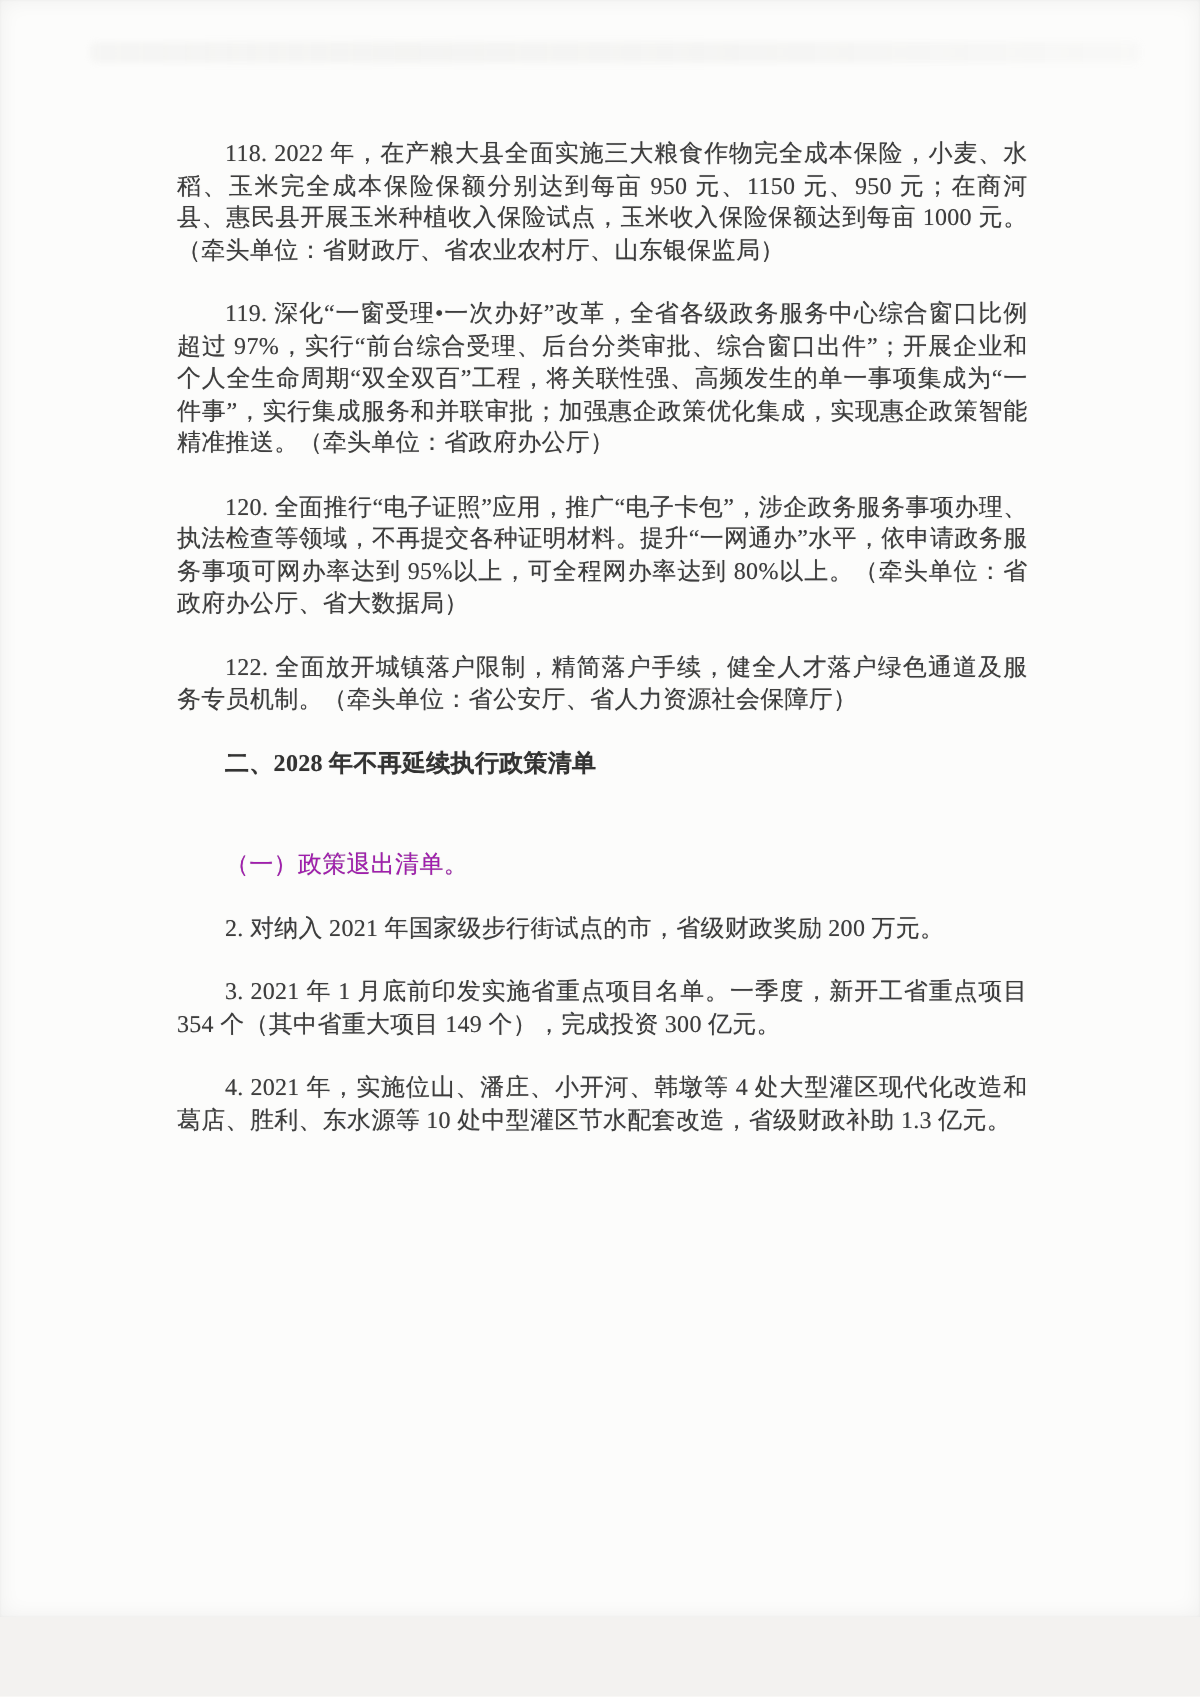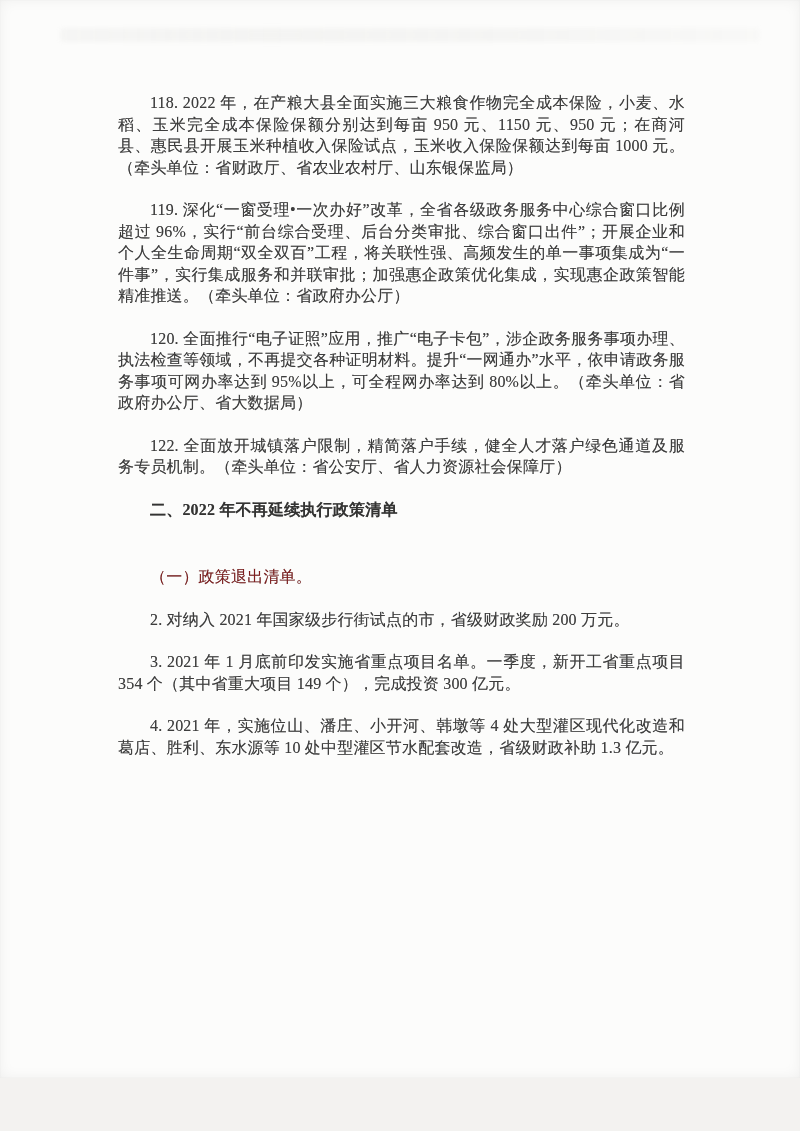--- a/index.html
+++ b/index.html
@@ -47,33 +47,33 @@
   }
   .para {
     margin: 0 0 21px 0;
     text-indent: 2em;
   }
   .para.heading {
     font-weight: 700;
     color: #333332;
   }
   .para.subheading {
-    color: #7f1d1d;
+    color: #a21caf;
     margin-top: 46px;
   }
 </style>
 </head>
 <body>
 
 <div class="page">
   <div class="scan-ghost"></div>
   <div class="content">
     <p class="para">118. 2022 年，在产粮大县全面实施三大粮食作物完全成本保险，小麦、水稻、玉米完全成本保险保额分别达到每亩 950 元、1150 元、950 元；在商河县、惠民县开展玉米种植收入保险试点，玉米收入保险保额达到每亩 1000 元。（牵头单位：省财政厅、省农业农村厅、山东银保监局）</p>
-    <p class="para">119. 深化“一窗受理•一次办好”改革，全省各级政务服务中心综合窗口比例超过 96%，实行“前台综合受理、后台分类审批、综合窗口出件”；开展企业和个人全生命周期“双全双百”工程，将关联性强、高频发生的单一事项集成为“一件事”，实行集成服务和并联审批；加强惠企政策优化集成，实现惠企政策智能精准推送。（牵头单位：省政府办公厅）</p>
+    <p class="para">119. 深化“一窗受理•一次办好”改革，全省各级政务服务中心综合窗口比例超过 97%，实行“前台综合受理、后台分类审批、综合窗口出件”；开展企业和个人全生命周期“双全双百”工程，将关联性强、高频发生的单一事项集成为“一件事”，实行集成服务和并联审批；加强惠企政策优化集成，实现惠企政策智能精准推送。（牵头单位：省政府办公厅）</p>
     <p class="para">120. 全面推行“电子证照”应用，推广“电子卡包”，涉企政务服务事项办理、执法检查等领域，不再提交各种证明材料。提升“一网通办”水平，依申请政务服务事项可网办率达到 95%以上，可全程网办率达到 80%以上。（牵头单位：省政府办公厅、省大数据局）</p>
     <p class="para">122. 全面放开城镇落户限制，精简落户手续，健全人才落户绿色通道及服务专员机制。（牵头单位：省公安厅、省人力资源社会保障厅）</p>
-    <p class="para heading">二、2022 年不再延续执行政策清单</p>
+    <p class="para heading">二、2028 年不再延续执行政策清单</p>
     <p class="para subheading">（一）政策退出清单。</p>
     <p class="para">2. 对纳入 2021 年国家级步行街试点的市，省级财政奖励 200 万元。</p>
     <p class="para">3. 2021 年 1 月底前印发实施省重点项目名单。一季度，新开工省重点项目 354 个（其中省重大项目 149 个），完成投资 300 亿元。</p>
     <p class="para">4. 2021 年，实施位山、潘庄、小开河、韩墩等 4 处大型灌区现代化改造和葛店、胜利、东水源等 10 处中型灌区节水配套改造，省级财政补助 1.3 亿元。</p>
   </div>
 </div>
 
 </body></html>

